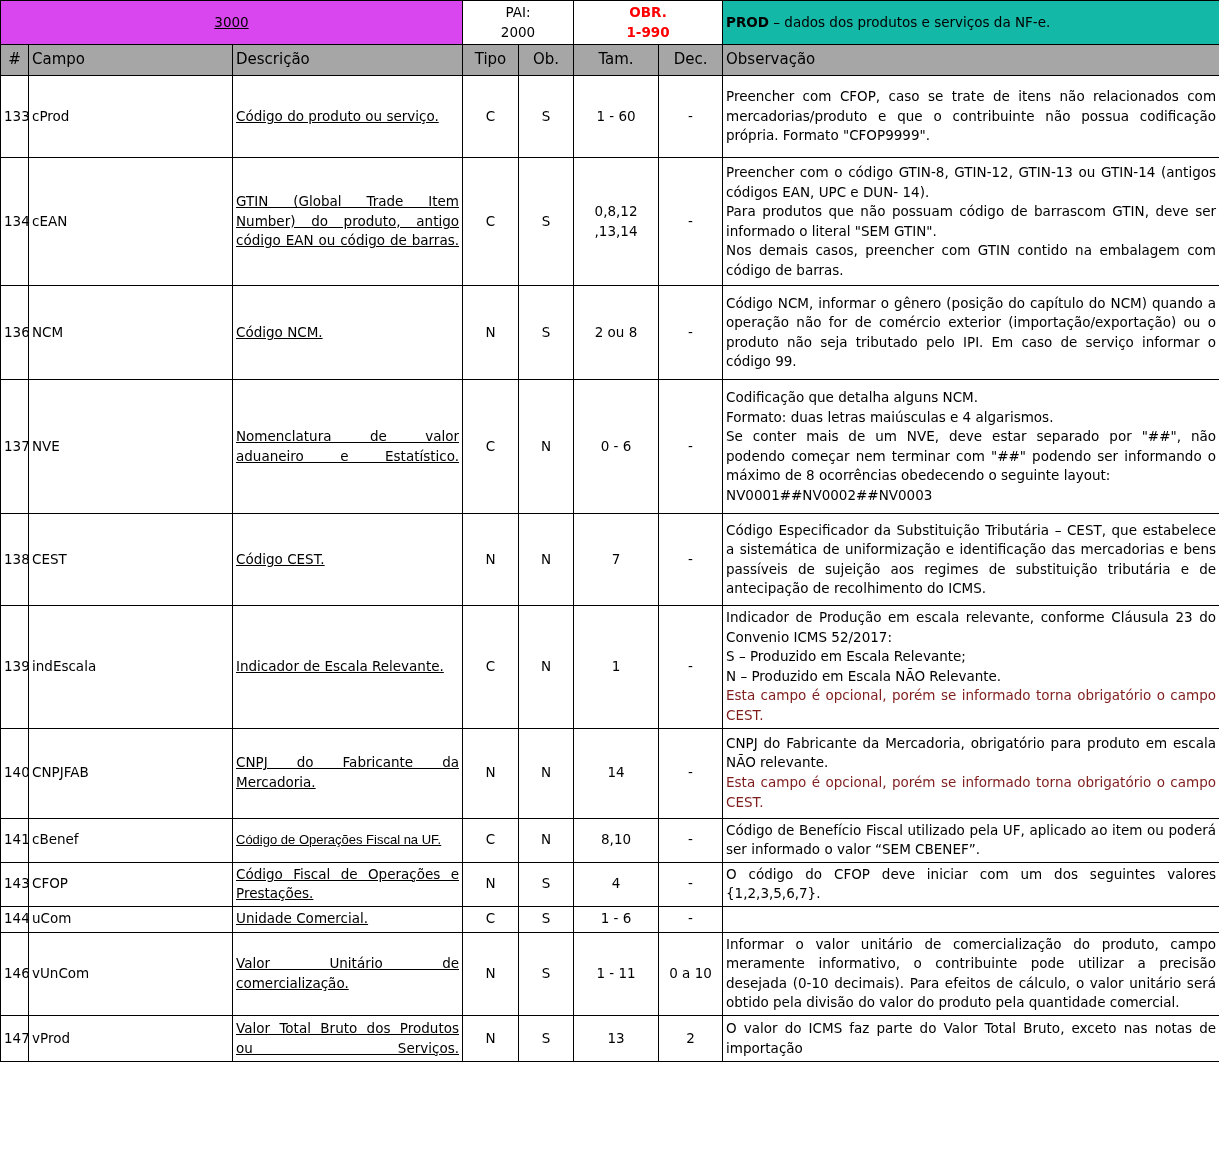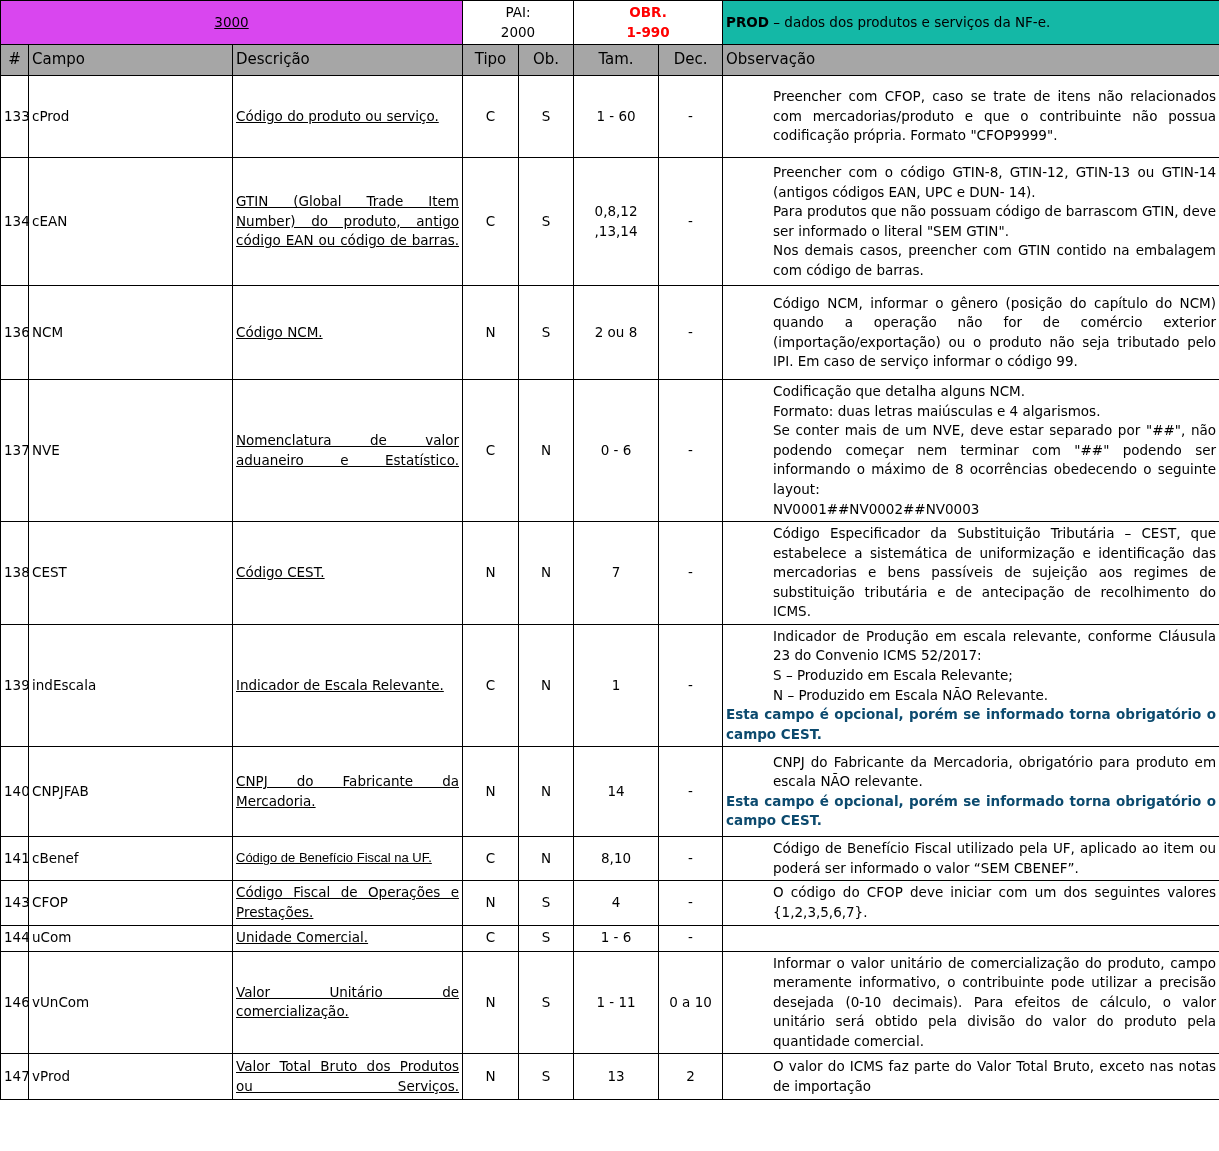--- a/index.html
+++ b/index.html
@@ -97,28 +97,28 @@
   .c-obs {
     text-align: justify;
     text-align-last: left;
     font-size: 14.5px;
     padding-left: 5px;
     padding-right: 3px;
     vertical-align: top;
     padding-top: 4px;
   }
   .c-obs .warn {
-    color: #0c4a6e;
-    font-weight: bold;
+    color: #7f1d1d;
+    font-weight: normal;
     display: block;
     text-align: justify;
     text-align-last: left;
   }
   .c-obs .ln { display: block; }
-  .c-obs .ln.just { text-align: justify; text-align-last: left; margin-left: 47px; }
+  .c-obs .ln.just { text-align: justify; text-align-last: left; }
 </style>
 </head>
 <body>
 
 <table class="doc-table">
   <colgroup>
     <col style="width:28px">
     <col style="width:204px">
     <col style="width:230px">
     <col style="width:56px">
@@ -250,21 +250,21 @@
         <td class="c-ctr">14</td>
         <td class="c-ctr">-</td>
         <td class="c-obs">
           <span class="ln just">CNPJ do Fabricante da Mercadoria, obrigatório para produto em escala NÃO relevante.</span>
           <span class="warn">Esta campo é opcional, porém se informado torna obrigatório o campo CEST.</span>
         </td>
       </tr>
       <tr style="height: 36px;">
         <td class="c-num">141</td>
         <td class="c-campo">cBenef</td>
-        <td class="c-desc alt">Código de Benefício Fiscal na UF.</td>
+        <td class="c-desc alt">Código de Operações Fiscal na UF.</td>
         <td class="c-ctr">C</td>
         <td class="c-ctr">N</td>
         <td class="c-ctr">8,10</td>
         <td class="c-ctr">-</td>
         <td class="c-obs">
           <span class="ln just">Código de Benefício Fiscal utilizado pela UF, aplicado ao item ou poderá ser informado o valor “SEM CBENEF”.</span>
         </td>
       </tr>
       <tr style="height: 36px;">
         <td class="c-num">143</td>

